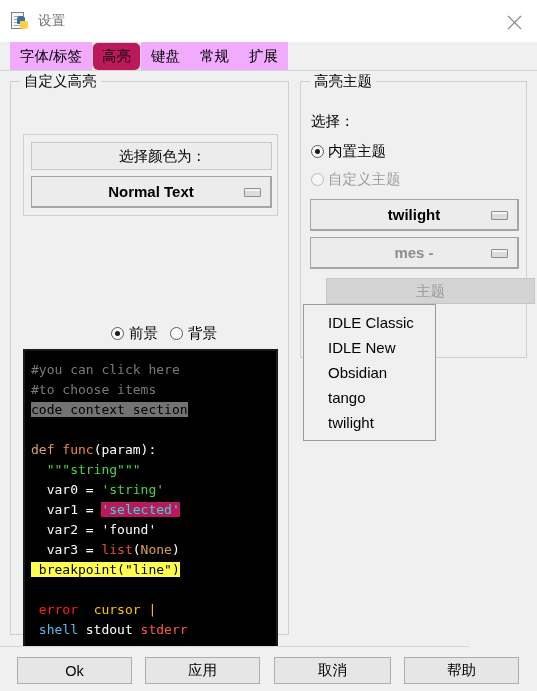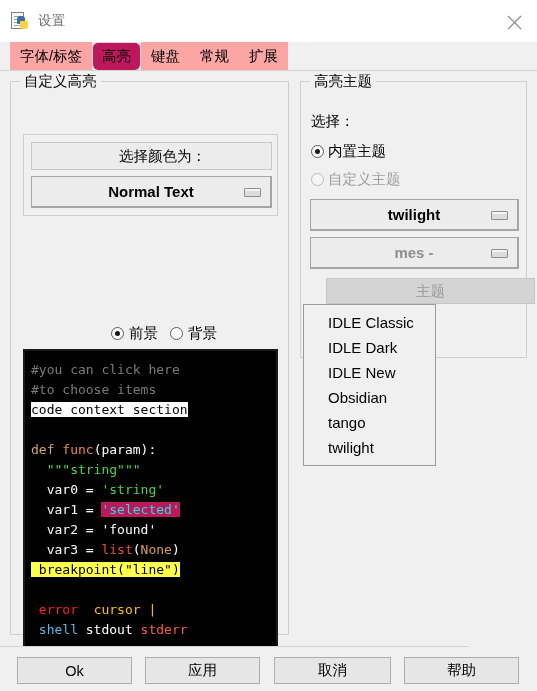--- a/index.html
+++ b/index.html
@@ -73,21 +73,21 @@
     background: #f0f0f0;
     display: flex; align-items: flex-end;
     padding-left: 10px;
   }
   .tab {
     height: 28px;
     padding: 0 9px;
     display: flex; align-items: center;
     font-size: 14.5px;
     color: #000;
-    background: #fca5a5;
+    background: #f0abfc;
     border: 1px solid transparent;
     border-bottom: none;
     position: relative;
   }
   .tab.active {
     background: #be185d;
     border-color: #d7d7d7;
     z-index: 3;
     border-radius: 6px;
   }
@@ -208,21 +208,21 @@
     padding: 9px 5px 5px 6px;
     font-family: "DejaVu Sans Mono", "Liberation Mono", monospace;
     font-size: 13px;
     line-height: 20px;
     color: #ffffff;
     overflow: hidden;
     white-space: pre;
   }
   #code-preview .ln { display: block; height: 20px; }
   .t-comment  { color: #7a7a7a; }
-  .t-context  { background: #ffffff; color: #000000; }
+  .t-context  { background: #737373; color: #000000; }
   .t-kw       { color: #d4a36a; }
   .t-def      { color: #ee8844; }
   .t-plain    { color: #ffffff; }
   .t-string   { color: #4bd44b; }
   .t-sel      { background: #be185d; color: #22e0e0; }
   .t-builtin  { color: #e8503a; }
   .t-none     { color: #d9a05a; }
   .t-break    { background: #ffff4d; color: #000000; }
   .t-error    { background: #000000; color: #ff2020; }
   .t-cursor   { color: #ffc400; }
@@ -390,21 +390,20 @@
         <span class="indicator"></span>
       </div>
 
       <div class="btn" id="btn-delete-theme">主题</div>
 
       <div id="theme-help-row">elp</div>
     </div>
 
     <div id="theme-dropdown">
         <div class="mi">IDLE Classic</div>
-        <div class="mi">IDLE Dark</div>
         <div class="mi">IDLE New</div>
         <div class="mi">Obsidian</div>
         <div class="mi">tango</div>
         <div class="mi">twilight</div>
       </div>
   </div>
 
   <div class="bottombar">
     <div class="btn" id="btn-ok">Ok</div>
     <div class="btn" id="btn-apply">应用</div>

